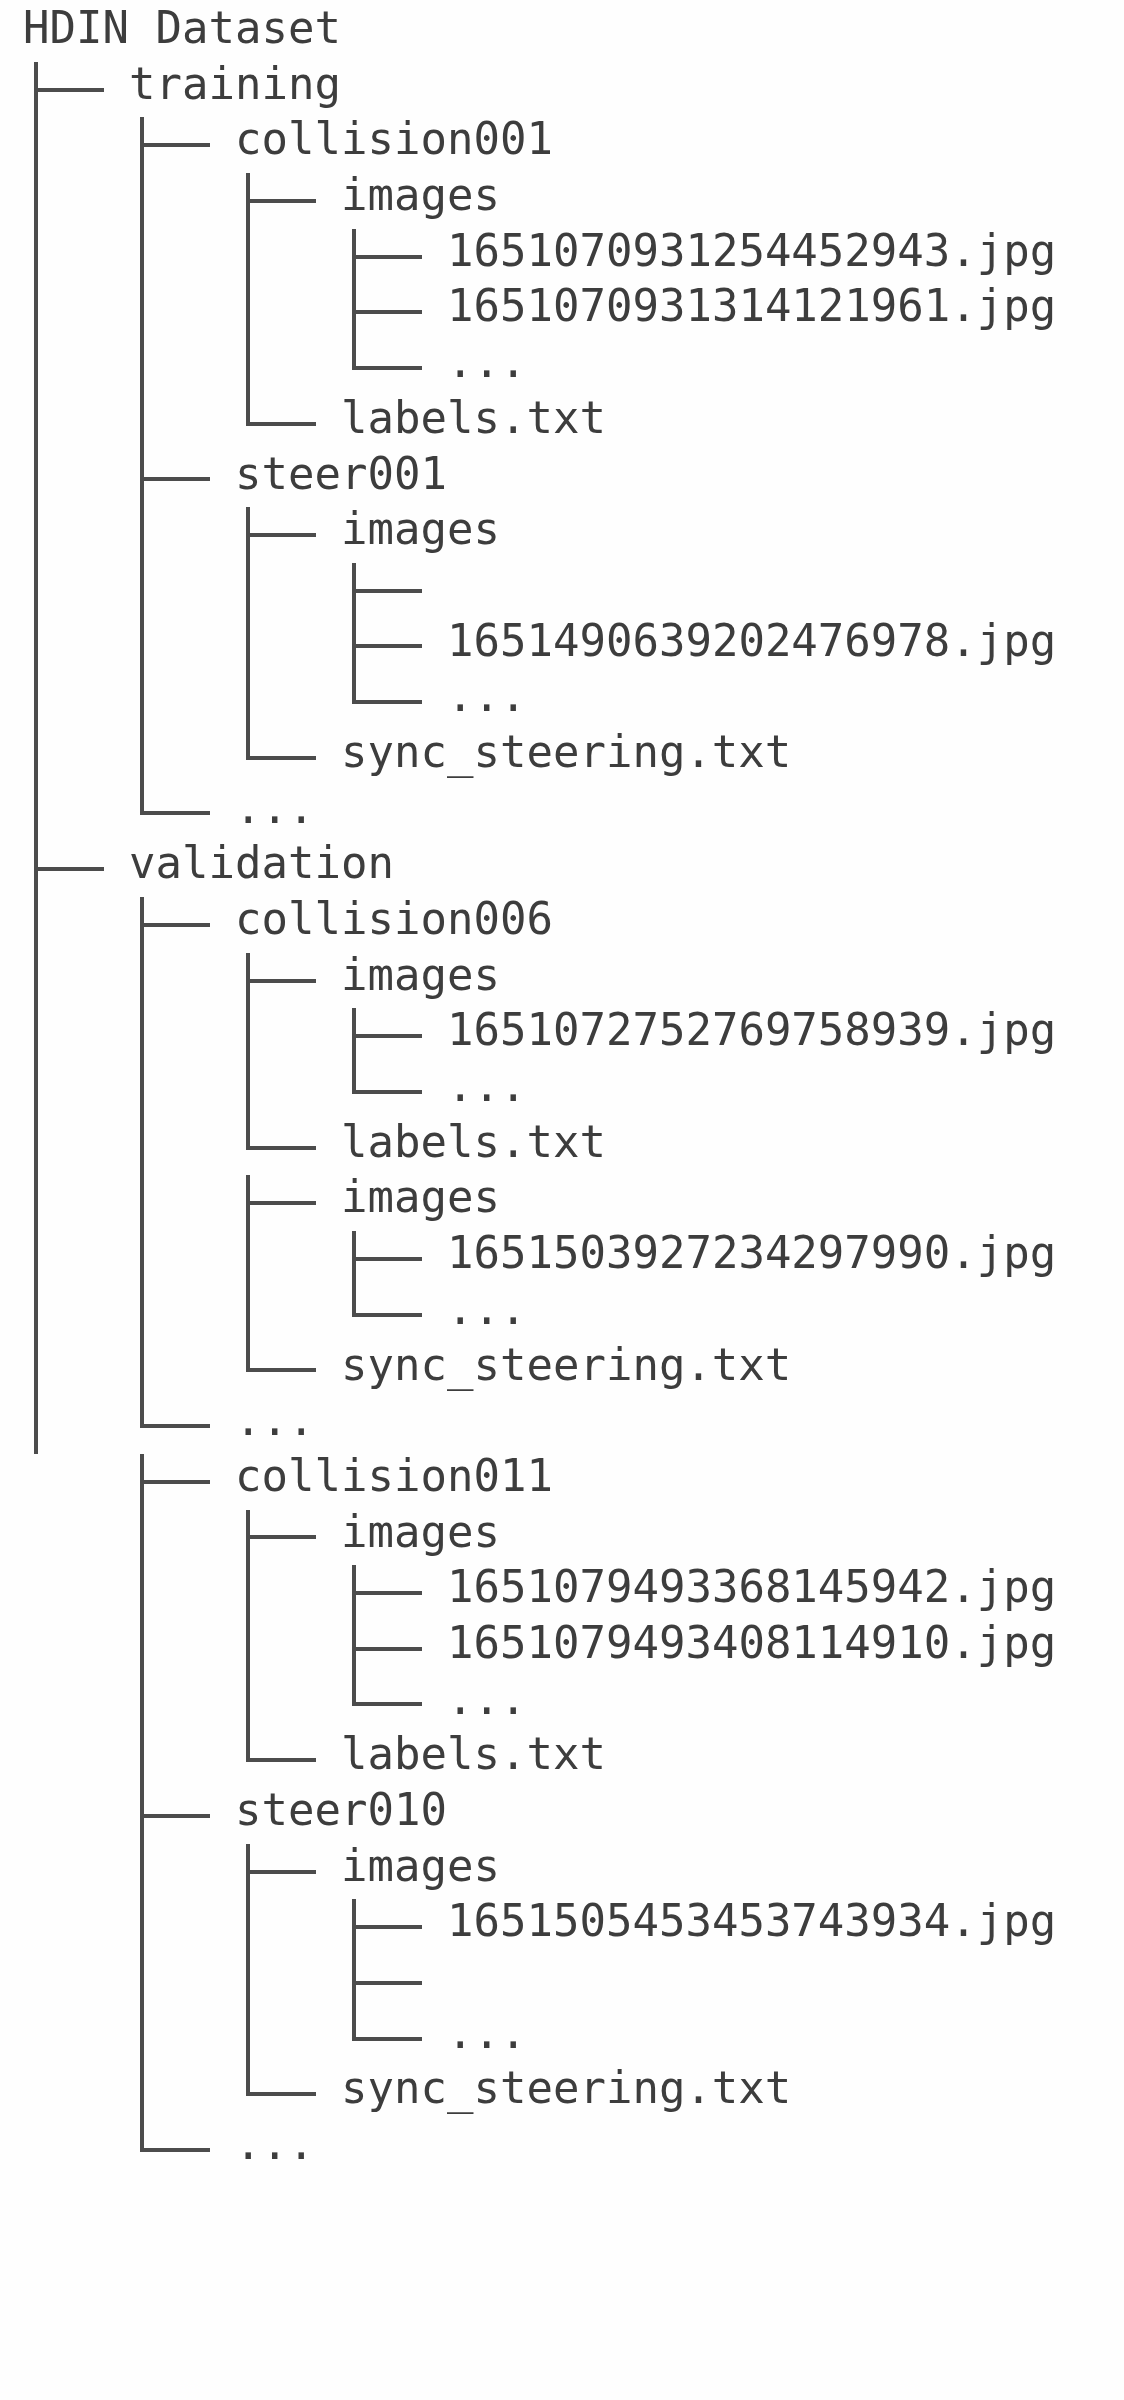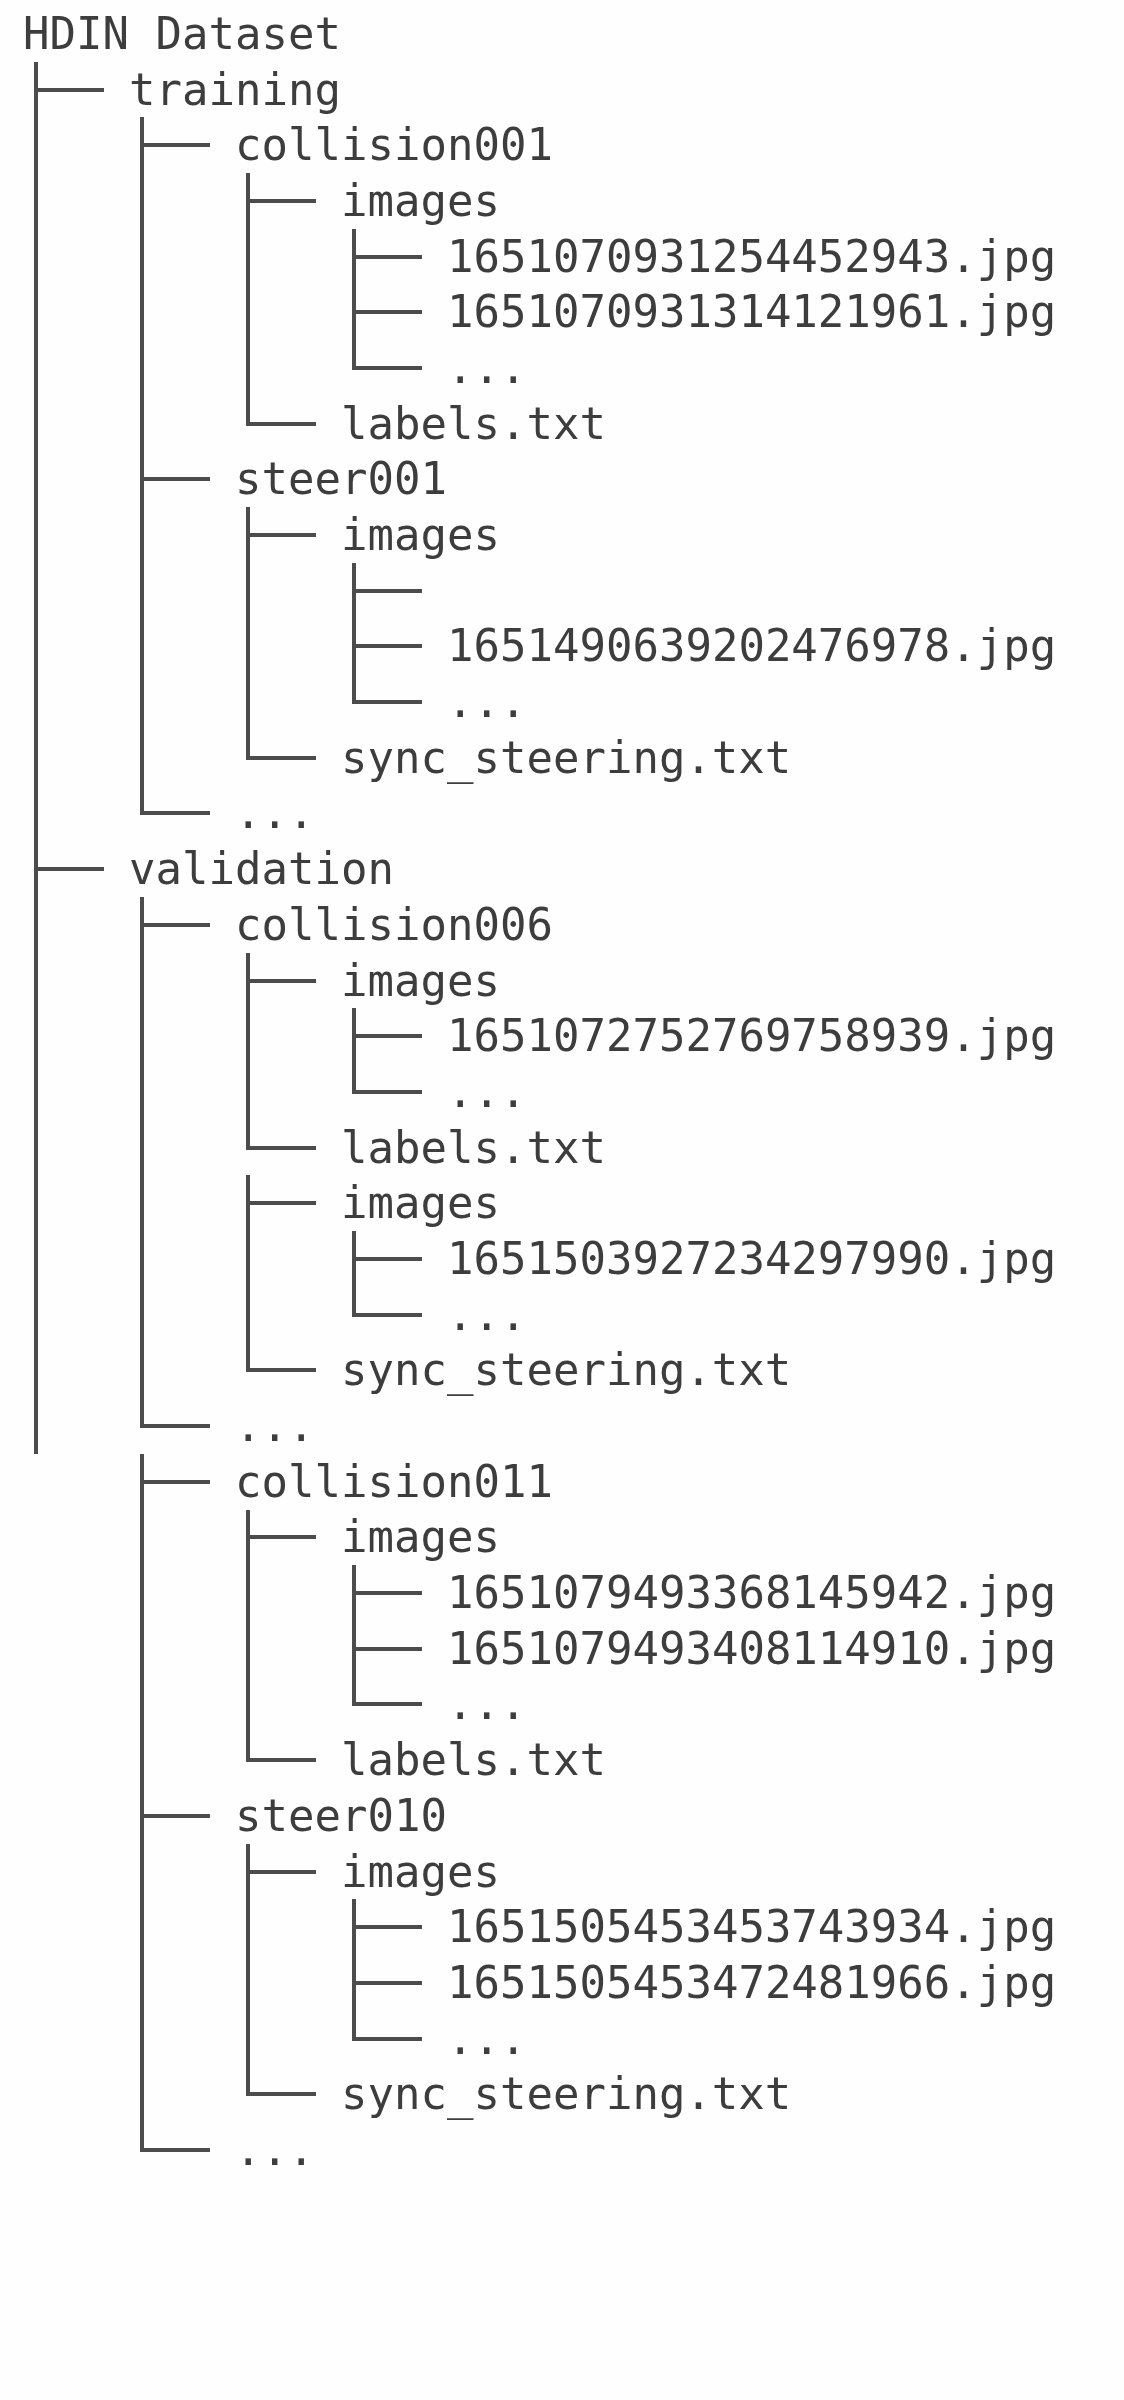--- a/index.html
+++ b/index.html
@@ -23,21 +23,20 @@
     position: absolute;
     top: 6px;
     left: 23px;
     font-family: "DejaVu Sans Mono", monospace;
     font-size: 44px;
     color: #3d3d3d;
     filter: blur(0.55px);
   }
   .tree-row {
     display: flex;
-    align-items: center;
     height: 55.7px;
     white-space: pre;
   }
   .chunk {
     position: relative;
     display: inline-block;
     flex: 0 0 106px;
     width: 106px;
     height: 100%;
   }
@@ -111,18 +110,18 @@
       <div class="tree-row"><span class="chunk bar"></span><span class="chunk end"></span><span class="node-label ellipsis">...</span></div>
       <div class="tree-row"><span class="chunk blank"></span><span class="chunk mid"></span><span class="node-label dir">collision011</span></div>
       <div class="tree-row"><span class="chunk blank"></span><span class="chunk bar"></span><span class="chunk mid"></span><span class="node-label dir">images</span></div>
       <div class="tree-row"><span class="chunk blank"></span><span class="chunk bar"></span><span class="chunk bar"></span><span class="chunk mid"></span><span class="node-label file">1651079493368145942.jpg</span></div>
       <div class="tree-row"><span class="chunk blank"></span><span class="chunk bar"></span><span class="chunk bar"></span><span class="chunk mid"></span><span class="node-label file">1651079493408114910.jpg</span></div>
       <div class="tree-row"><span class="chunk blank"></span><span class="chunk bar"></span><span class="chunk bar"></span><span class="chunk end"></span><span class="node-label ellipsis">...</span></div>
       <div class="tree-row"><span class="chunk blank"></span><span class="chunk bar"></span><span class="chunk end"></span><span class="node-label file">labels.txt</span></div>
       <div class="tree-row"><span class="chunk blank"></span><span class="chunk mid"></span><span class="node-label dir">steer010</span></div>
       <div class="tree-row"><span class="chunk blank"></span><span class="chunk bar"></span><span class="chunk mid"></span><span class="node-label dir">images</span></div>
       <div class="tree-row"><span class="chunk blank"></span><span class="chunk bar"></span><span class="chunk bar"></span><span class="chunk mid"></span><span class="node-label file">1651505453453743934.jpg</span></div>
-      <div class="tree-row"><span class="chunk blank"></span><span class="chunk bar"></span><span class="chunk bar"></span><span class="chunk mid"></span><span class="node-label file">1651505453472481966.jpg</span></div>
+      <div class="tree-row"><span class="chunk blank"></span><span class="chunk bar"></span><span class="chunk bar"></span><span class="chunk mid"></span></div>
       <div class="tree-row"><span class="chunk blank"></span><span class="chunk bar"></span><span class="chunk bar"></span><span class="chunk end"></span><span class="node-label ellipsis">...</span></div>
       <div class="tree-row"><span class="chunk blank"></span><span class="chunk bar"></span><span class="chunk end"></span><span class="node-label file">sync_steering.txt</span></div>
       <div class="tree-row"><span class="chunk blank"></span><span class="chunk end"></span><span class="node-label ellipsis">...</span></div>
     </div>
 </div>
 
 </body></html>

